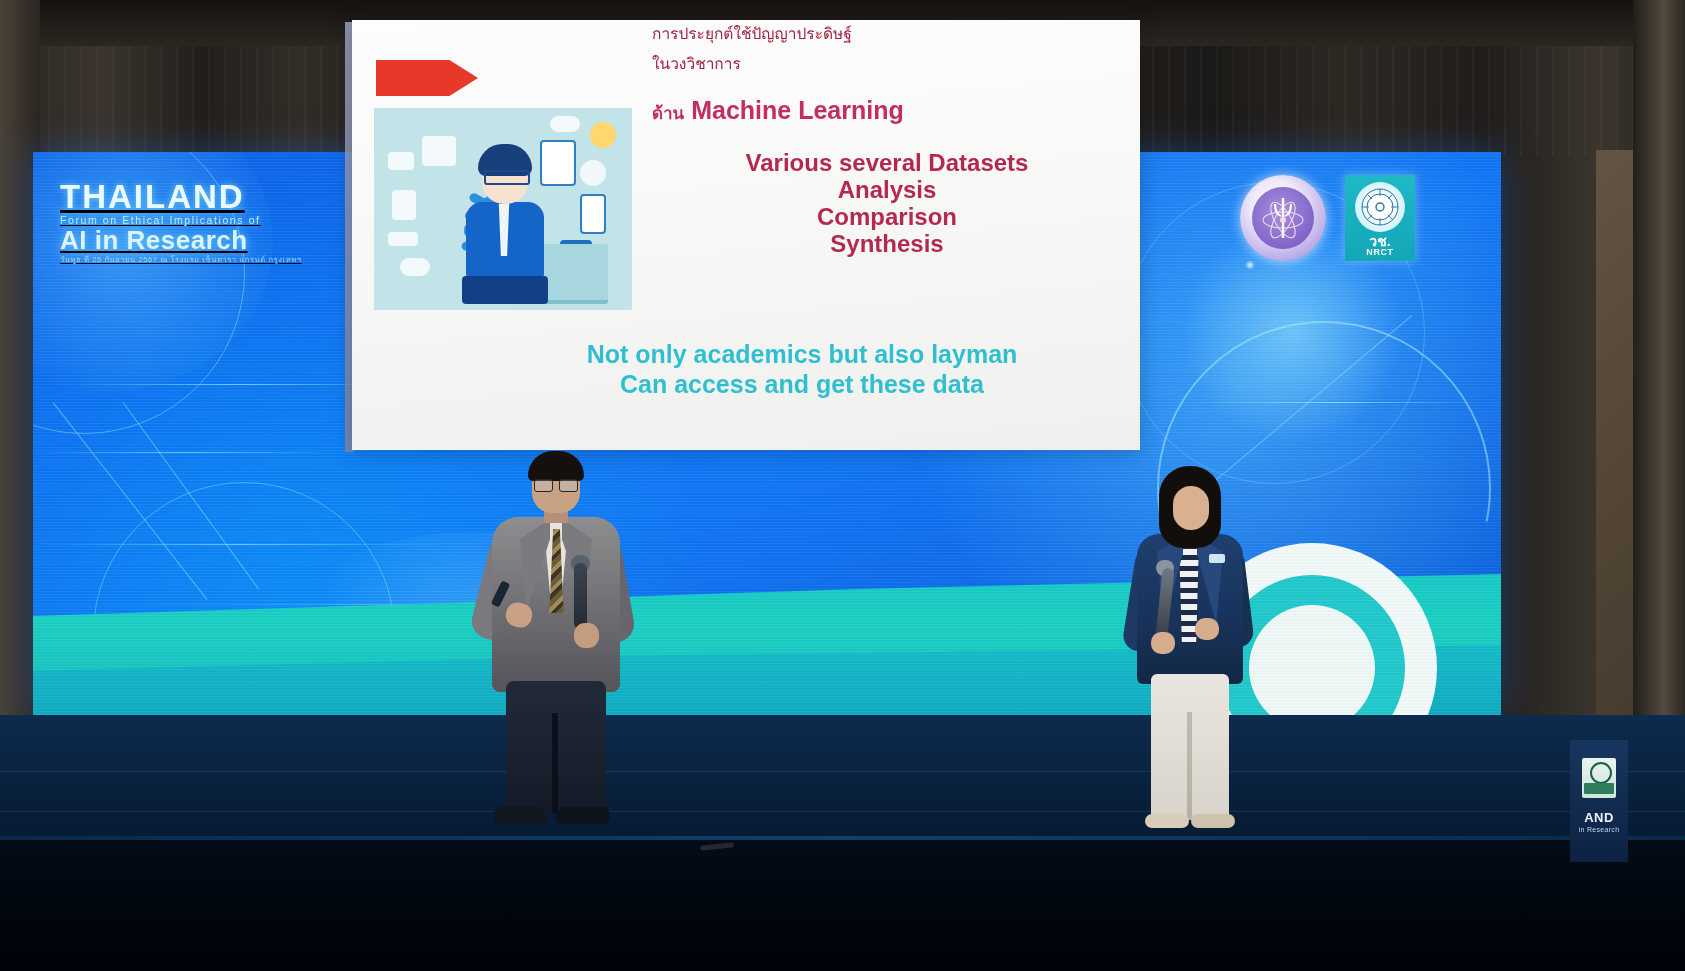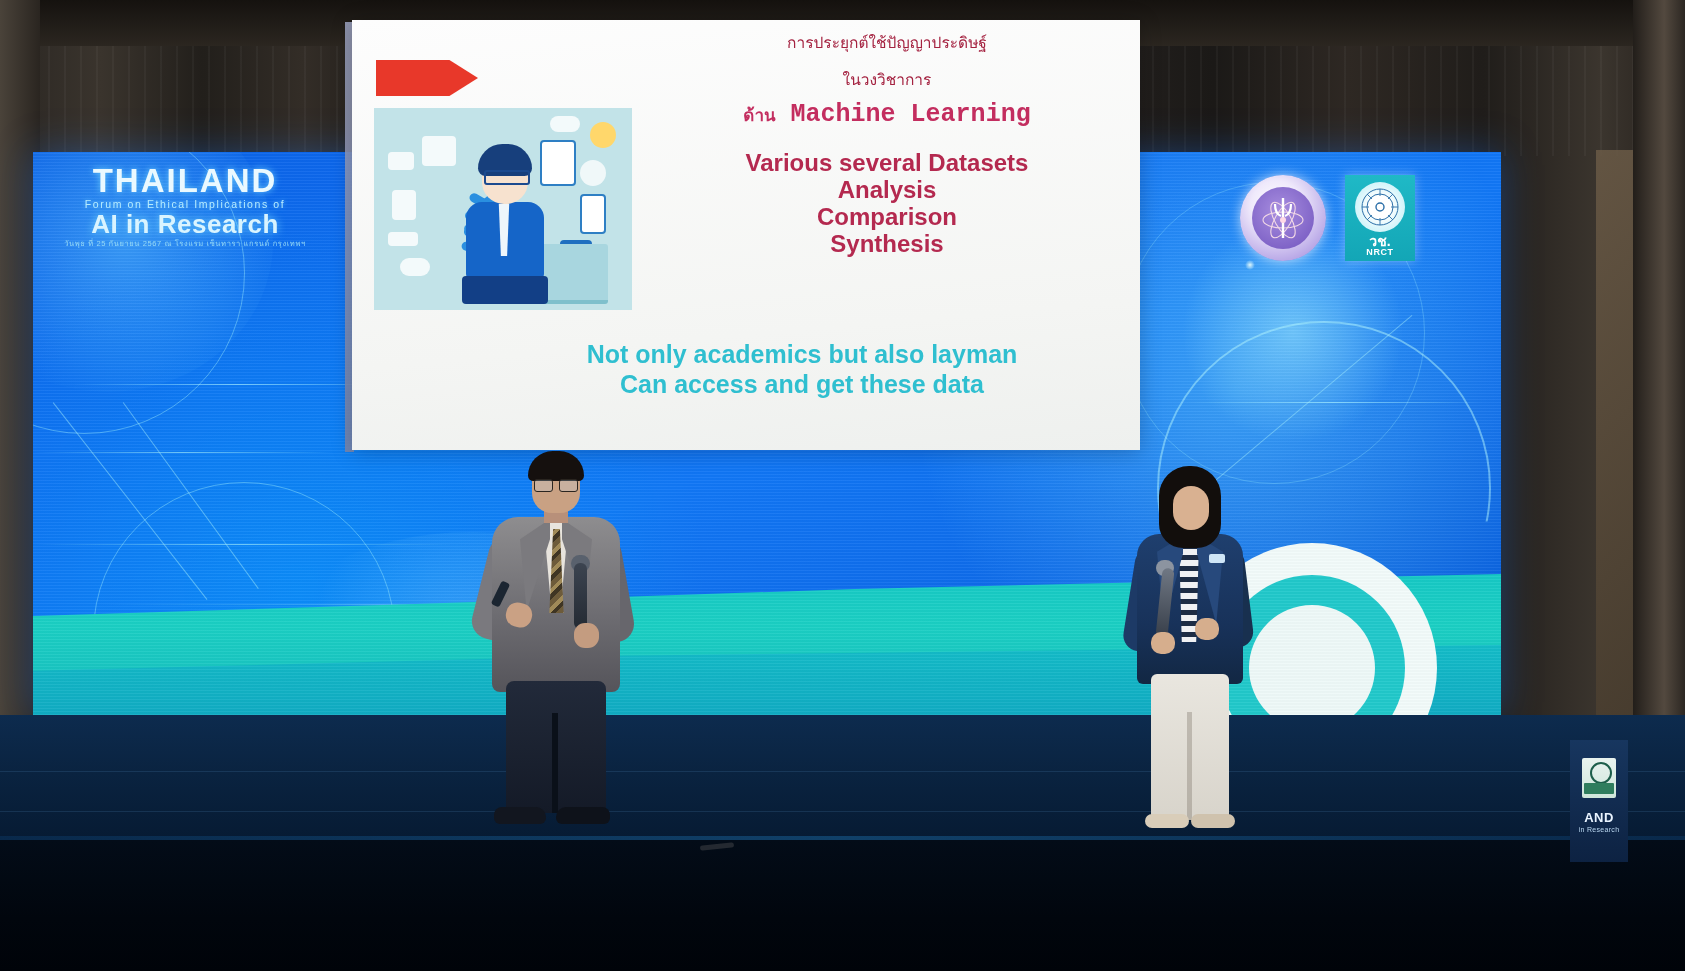--- a/index.html
+++ b/index.html
@@ -66,22 +66,22 @@
     border-radius:50%;background:#f2fbfa;}
   .big-circle-in{position:absolute;right:96px;bottom:-46px;width:186px;height:186px;
     border-radius:50%;background:#21c9cb;}
   .big-circle-in2{position:absolute;right:126px;bottom:-16px;width:126px;height:126px;
     border-radius:50%;background:#eef9f8;}
   .sweep{position:absolute;right:10px;bottom:60px;width:330px;height:330px;
     border:2px solid rgba(175,245,255,.5);border-radius:50%;
     clip-path:polygon(0 0,100% 0,100% 60%,0 60%);}
 
   
-  .evt-logo{position:absolute;left:60px;top:164px;width:250px;height:92px;
-    text-align:center;line-height:1;}
+  .evt-logo{position:absolute;left:60px;top:180px;width:250px;height:92px;
+    line-height:1;text-decoration:underline;}
   .evt-thailand{font-size:33px;font-weight:bold;letter-spacing:2px;
     color:#eaf9ff;text-shadow:0 0 7px rgba(120,220,255,.85);
     font-family:"Liberation Sans",sans-serif;}
   .evt-sub1{font-size:10.5px;letter-spacing:1.6px;color:#b6ecff;margin-top:2px;
     text-shadow:0 0 5px rgba(120,220,255,.7);}
   .evt-sub2{font-size:26px;font-weight:bold;color:#d9f4ff;margin-top:1px;
     letter-spacing:.5px;text-shadow:0 0 8px rgba(120,220,255,.9);}
   .evt-sub3{font-size:7.5px;letter-spacing:.6px;color:#9fe0f7;margin-top:3px;
     opacity:.9;}
 
@@ -128,24 +128,24 @@
     background:#eef6fb;clip-path:polygon(30% 0,70% 0,62% 100%,38% 100%);}
   .il-lap{position:absolute;left:4px;top:140px;width:86px;height:28px;
     background:#123f86;border-radius:4px;}
   .il-arm{position:absolute;background:#2a8fe0;height:9px;border-radius:5px;transform-origin:left center;}
   .il-icon{position:absolute;background:rgba(255,255,255,.82);border-radius:4px;}
   .il-circ{position:absolute;border-radius:50%;background:rgba(255,255,255,.8);}
   .il-screen{position:absolute;left:160px;top:136px;width:74px;height:56px;
     background:#a8d6df;border-bottom:4px solid #7fc0cc;border-radius:3px;}
   .il-sun{position:absolute;right:16px;top:14px;width:26px;height:26px;border-radius:50%;
     background:#ffd76b;}
-  .slide-head{position:absolute;left:300px;top:10px;width:470px;text-align:center;font-family:Liberation Mono, monospace;}
+  .slide-head{position:absolute;left:300px;top:1px;width:470px;}
   .h-thai1{font-size:15.5px;color:#a42240;font-weight:normal;}
-  .h-thai2{font-size:15.5px;color:#a42240;margin-top:12px;}
-  .h-ml{margin-top:8px;font-size:25px;font-weight:bold;color:#c32d5f;}
+  .h-thai2{font-size:15.5px;color:#a42240;margin-top:5px;}
+  .h-ml{margin-top:20px;font-size:25px;font-weight:bold;color:#c32d5f;}
   .h-ml .dan{font-size:17px;font-weight:bold;color:#c32d5f;}
   .list{position:absolute;left:300px;top:130px;width:470px;text-align:center;
     color:#b4294f;font-weight:bold;font-size:24px;line-height:1.12;}
   .list div{white-space:nowrap;}
   .cyan{position:absolute;left:130px;top:320px;width:640px;text-align:center;
     color:#2fbfd0;font-weight:bold;font-size:25px;line-height:1.18;}
 
   
   .floor{position:absolute;left:0;top:715px;width:1685px;height:130px;
     background:linear-gradient(180deg,#0d2b4e 0%,#0a2340 45%,#061a32 100%);}

